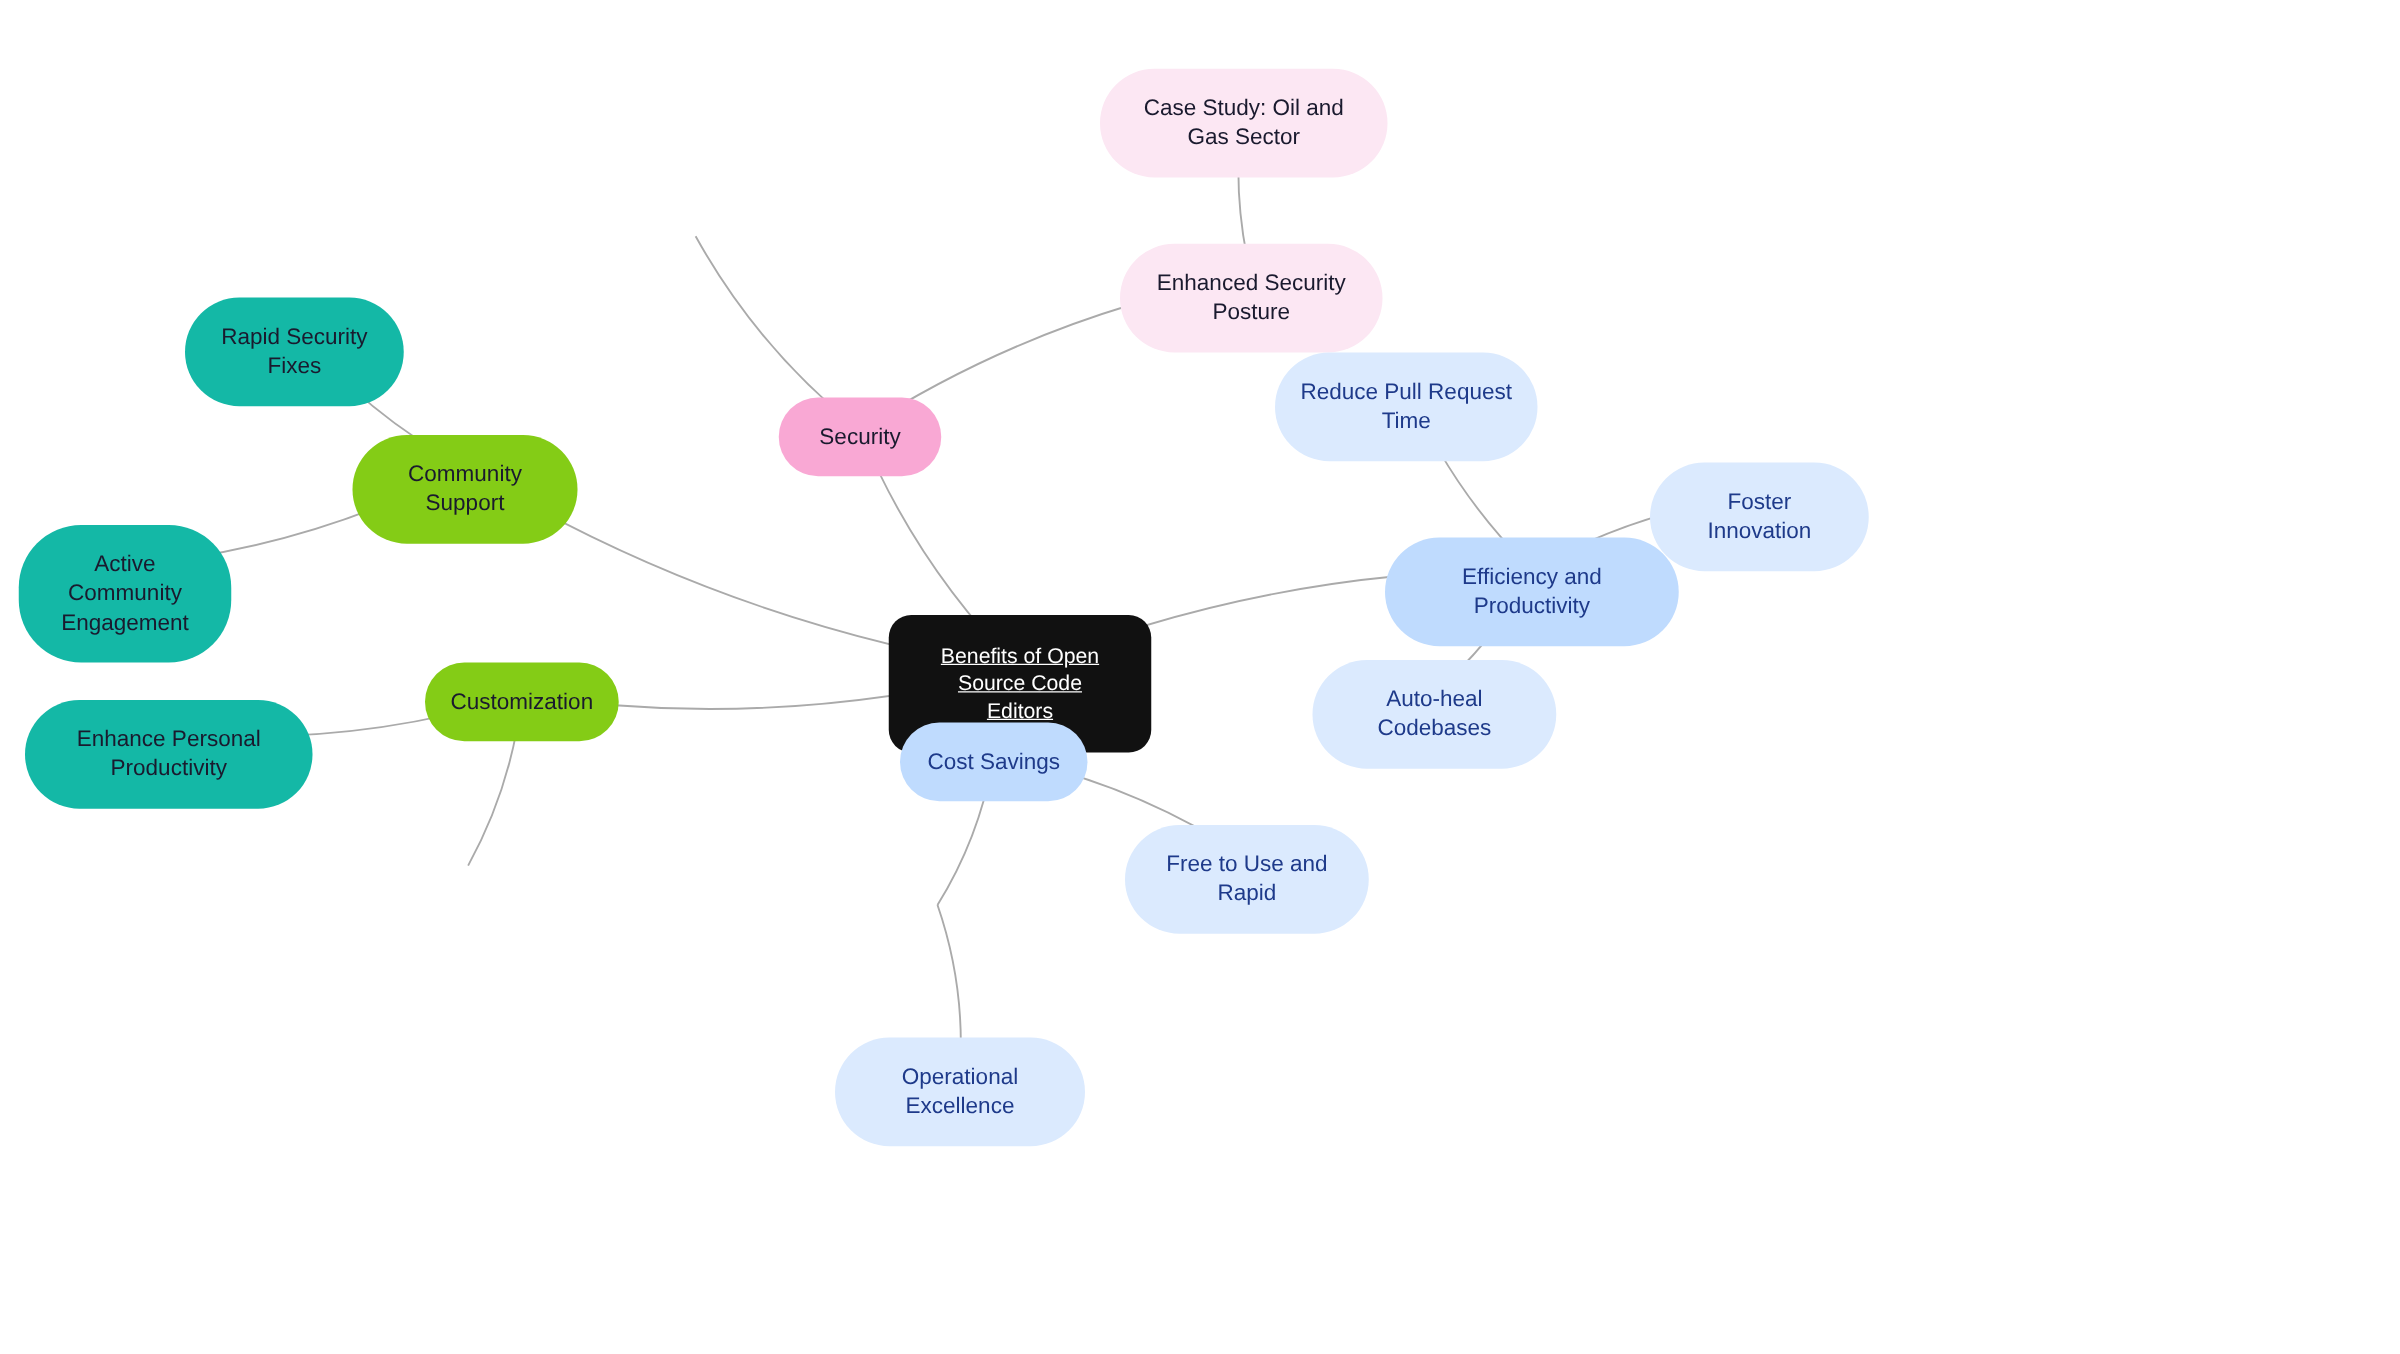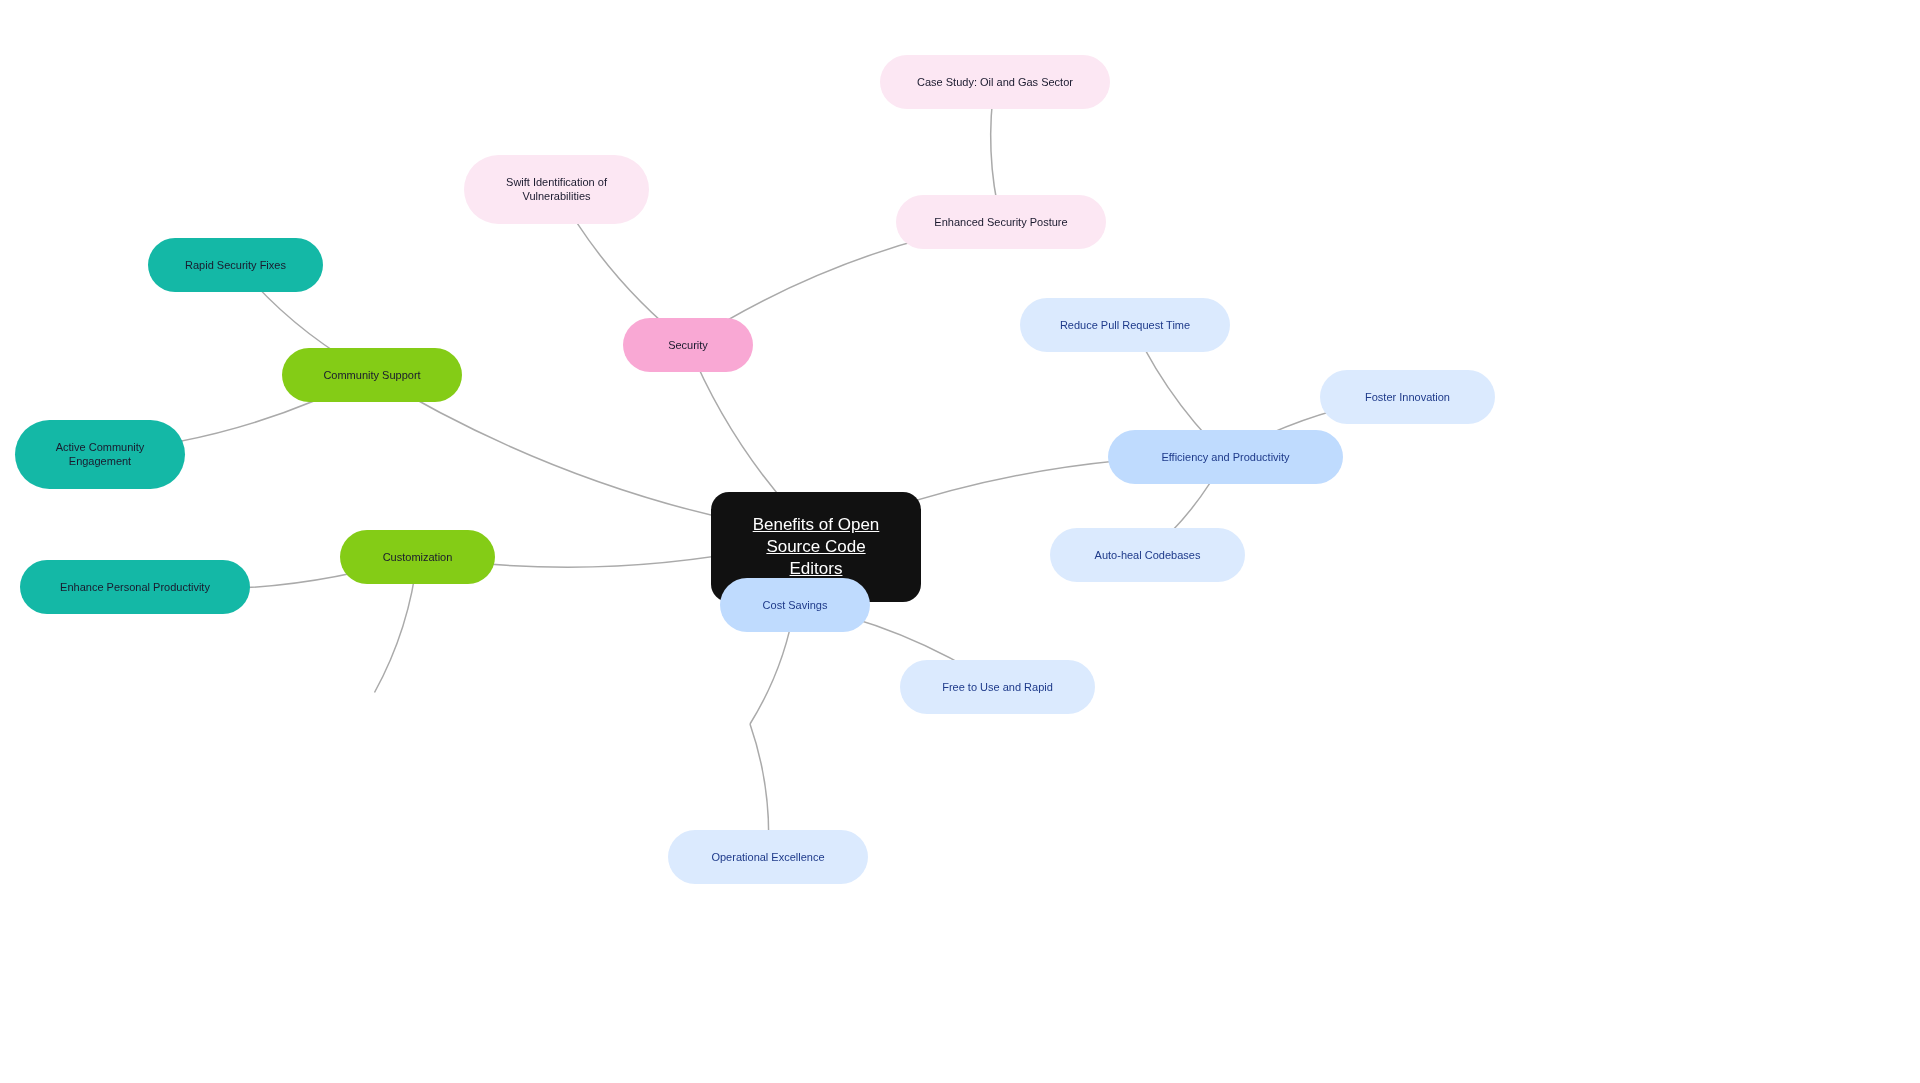--- a/index.html
+++ b/index.html
@@ -17,21 +17,21 @@
       width: 1920px;
       height: 1083px;
     }
     .node-label {
       position: absolute;
       display: flex;
       align-items: center;
       justify-content: center;
       text-align: center;
       border-radius: 50px;
-      font-size: 11px;
+      font-size: 18px;
       line-height: 1.3;
       padding: 20px 18px;
     }
     .node-center {
       background: #111111;
       color: #ffffff;
       font-size: 17px;
       font-weight: 500;
       border-radius: 18px;
       padding: 22px 28px;
@@ -90,32 +90,30 @@
     <path d="M1225.5,456 Q1196.3,512.8 1147.5,554" fill="none" stroke="#aaaaaa" stroke-width="1.5"></path>
     <path d="M816,536 Q812.3,572.1 795,604" fill="none" stroke="#aaaaaa" stroke-width="1.5"></path>
     <path d="M795,604 Q904.45,624.75 997.5,686" fill="none" stroke="#aaaaaa" stroke-width="1.5"></path>
     <path d="M795,604 Q784.5,668.5 750,724" fill="none" stroke="#aaaaaa" stroke-width="1.5"></path>
     <path d="M750,724 Q772.2,788.2 768,856" fill="none" stroke="#aaaaaa" stroke-width="1.5"></path>
   </svg>
 
 <div id="nodes-container">
     <div class="node-label node-center" style="left: 711px; top: 492px; width: 210px; min-height: 88px;">Benefits of Open Source Code Editors</div>
     <div class="node-label node-pink" style="position: absolute; left: 623px; top: 318px; width: 130px; min-height: 52px;">Security</div>
-    <div class="node-label node-pink-light" style="position: absolute; left: 464px; top: 155px; width: 185px; min-height: 68px;">Swift Identification of
-Vulnerabilities</div>
     <div class="node-label node-pink-light" style="position: absolute; left: 896px; top: 195px; width: 210px; min-height: 52px;">Enhanced Security Posture</div>
     <div class="node-label node-pink-light" style="position: absolute; left: 880px; top: 55px; width: 230px; min-height: 52px;">Case Study: Oil and Gas Sector</div>
     <div class="node-label node-purple" style="position: absolute; left: 282px; top: 348px; width: 180px; min-height: 52px;">Community Support</div>
     <div class="node-label node-purple-light" style="position: absolute; left: 148px; top: 238px; width: 175px; min-height: 48px;">Rapid Security Fixes</div>
     <div class="node-label node-purple-light" style="position: absolute; left: 15px; top: 420px; width: 170px; min-height: 65px;">Active Community
 Engagement</div>
     <div class="node-label node-purple" style="position: absolute; left: 340px; top: 530px; width: 155px; min-height: 52px;">Customization</div>
     <div class="node-label node-purple-light" style="position: absolute; left: 20px; top: 560px; width: 230px; min-height: 52px;">Enhance Personal Productivity</div>
     <div class="node-label node-blue" style="position: absolute; left: 1108px; top: 430px; width: 235px; min-height: 52px;">Efficiency and Productivity</div>
-    <div class="node-label node-blue-light" style="position: absolute; left: 1020px; top: 298px; width: 210px; min-height: 52px;">Reduce Pull Request Time</div>
+    <div class="node-label node-blue-light" style="position: absolute; left: 1020px; top: 282px; width: 210px; min-height: 52px;">Reduce Pull Request Time</div>
     <div class="node-label node-blue-light" style="position: absolute; left: 1320px; top: 370px; width: 175px; min-height: 52px;">Foster Innovation</div>
     <div class="node-label node-blue-light" style="position: absolute; left: 1050px; top: 528px; width: 195px; min-height: 52px;">Auto-heal Codebases</div>
     <div class="node-label node-blue" style="position: absolute; left: 720px; top: 578px; width: 150px; min-height: 52px;">Cost Savings</div>
     <div class="node-label node-blue-light" style="position: absolute; left: 900px; top: 660px; width: 195px; min-height: 52px;">Free to Use and Rapid</div>
     <div class="node-label node-blue-light" style="position: absolute; left: 668px; top: 830px; width: 200px; min-height: 52px;">Operational Excellence</div>
   </div>
 
 <style>
   #nodes-container {
     position: absolute;

